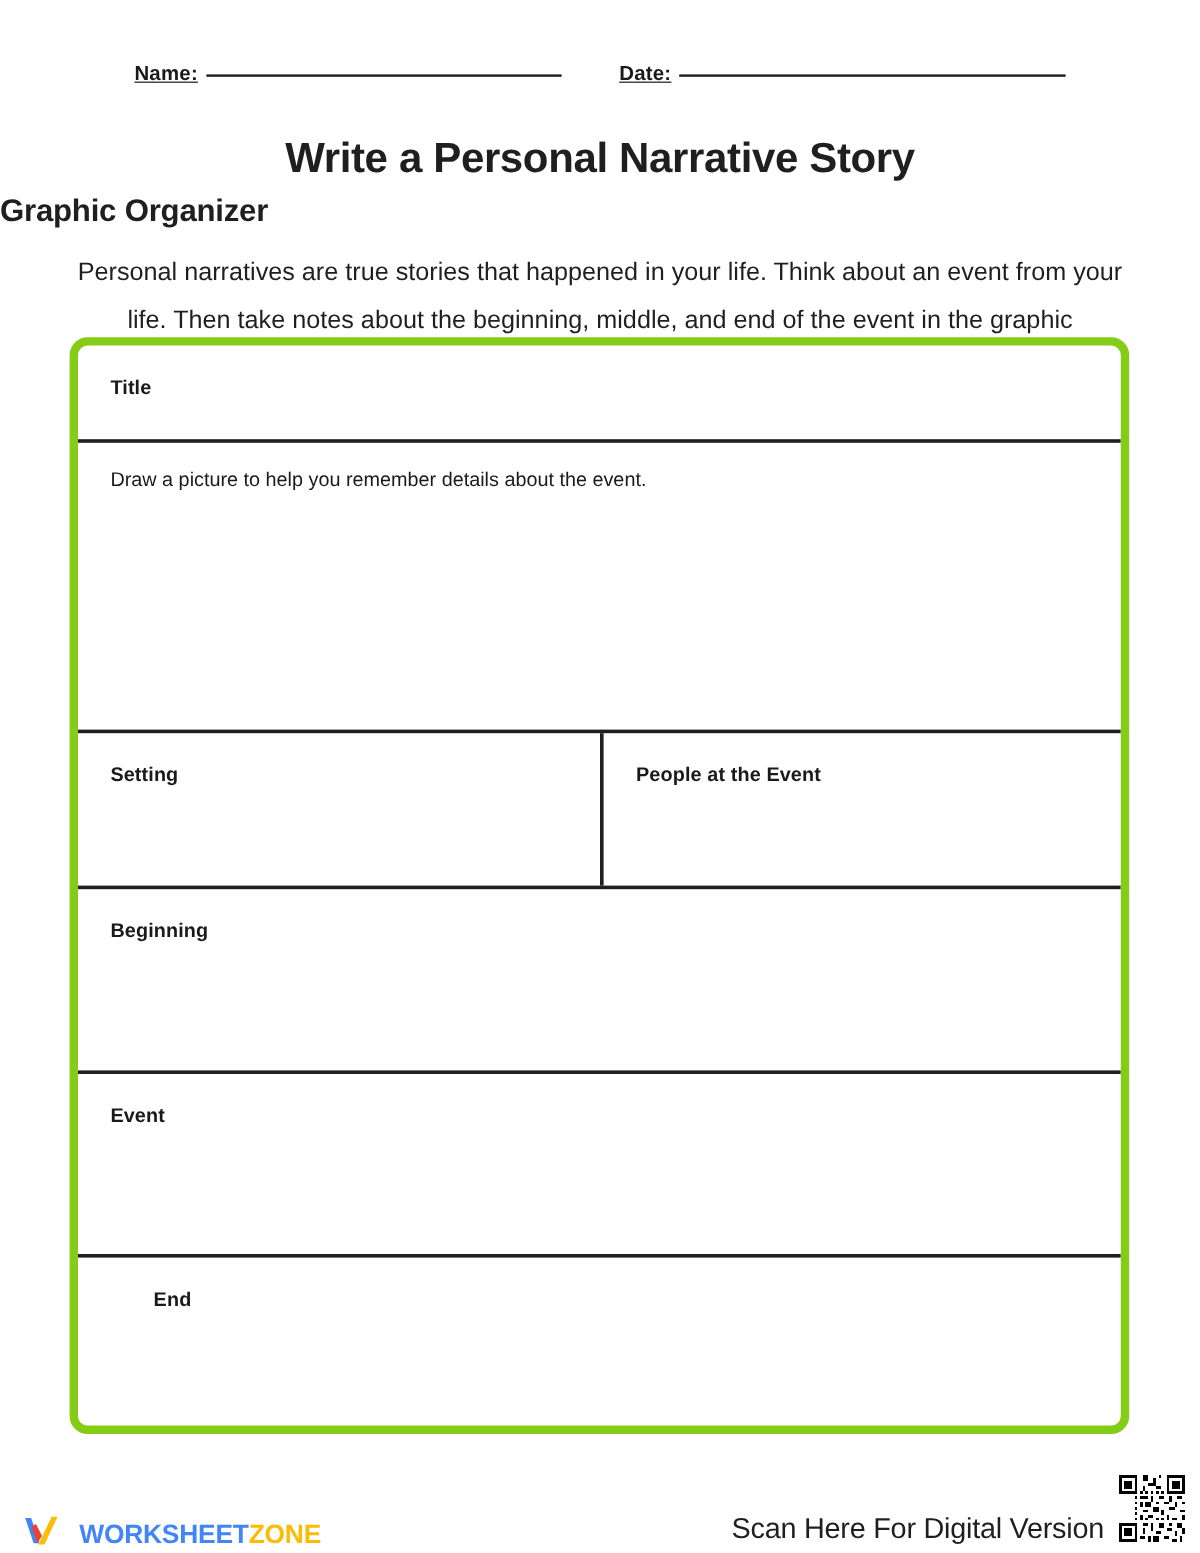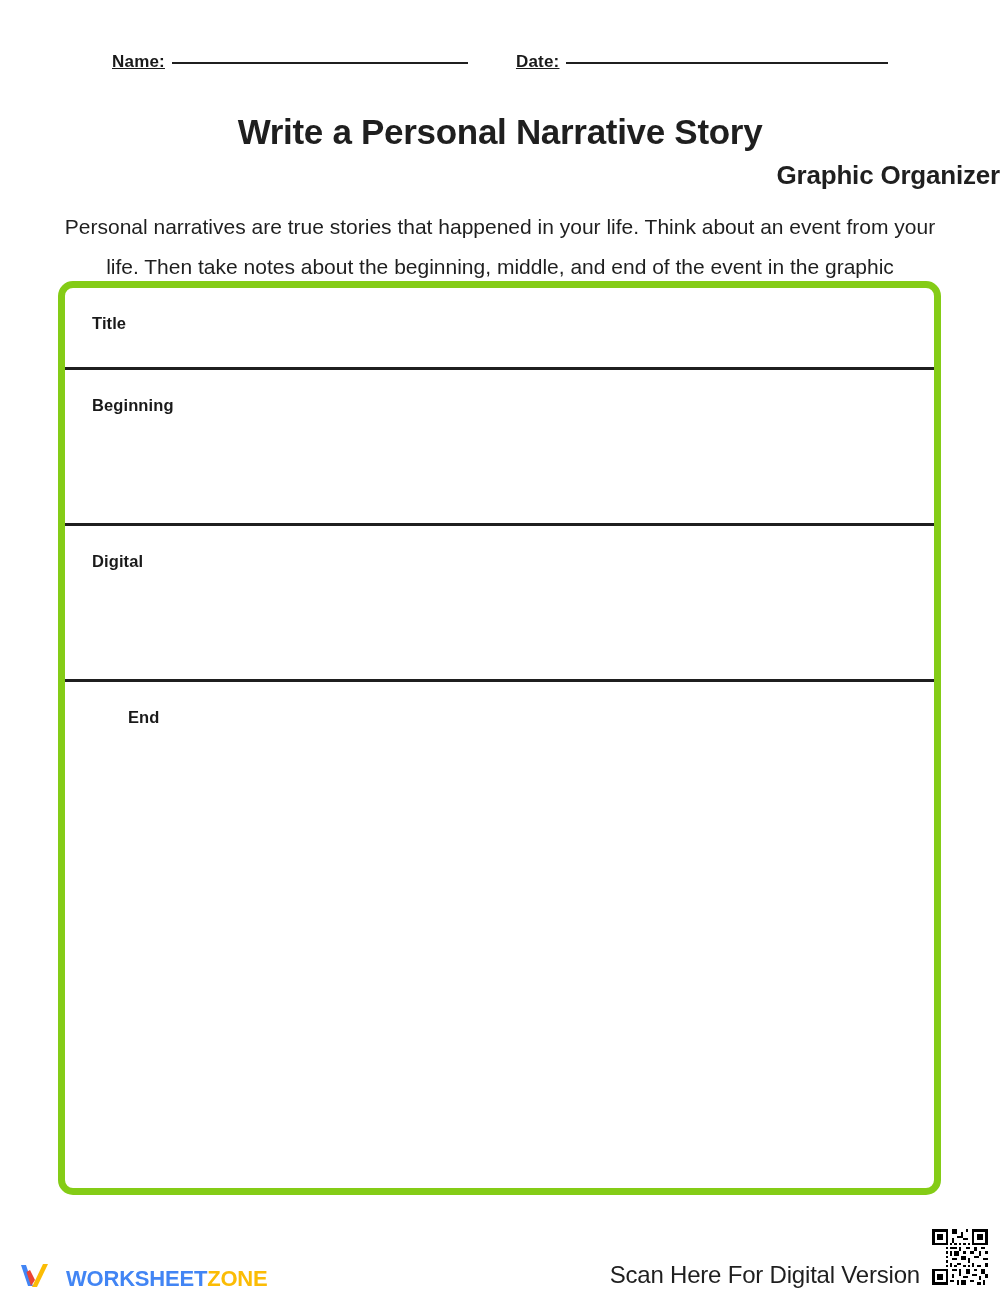--- a/index.html
+++ b/index.html
@@ -54,21 +54,21 @@
     font-size: 35px;
     font-weight: 800;
     letter-spacing: -0.3px;
     color: #1f1f1f;
   }
   .title-sub {
     position: absolute;
     left: 0;
     top: 160px;
     width: 1000px;
-    text-align: right;
+    text-align: left;
     font-size: 26px;
     font-weight: 800;
     letter-spacing: -0.2px;
     color: #1f1f1f;
   }
 
   
   .instructions {
     position: absolute;
     left: 60px;
@@ -194,28 +194,39 @@
 <div class="title-sub">Graphic Organizer</div>
 
 <div class="instructions">Personal narratives are true stories that happened in your life. Think about an event from your life. Then take notes about the beginning, middle, and end of the event in the graphic organizer.</div>
 
 <div class="organizer">
 
   <div class="row row-title">
     <span class="cell-label">Title</span>
   </div>
 
-
+  <div class="row row-draw">
+    <span class="draw-label">Draw a picture to help you remember details about the event.</span>
+  </div>
+
+  <div class="row row-split">
+    <div class="split-cell split-left">
+      <span class="cell-label">Setting</span>
+    </div>
+    <div class="split-cell split-right">
+      <span class="cell-label">People at the Event</span>
+    </div>
+  </div>
 
   <div class="row row-begin">
     <span class="cell-label">Beginning</span>
   </div>
 
   <div class="row row-middle">
-    <span class="cell-label">Digital</span>
+    <span class="cell-label">Event</span>
   </div>
 
   <div class="row row-end">
     <span class="cell-label">End</span>
   </div>
 
 </div>
 
 <div class="footer-logo">
   <span class="logo-mark">

